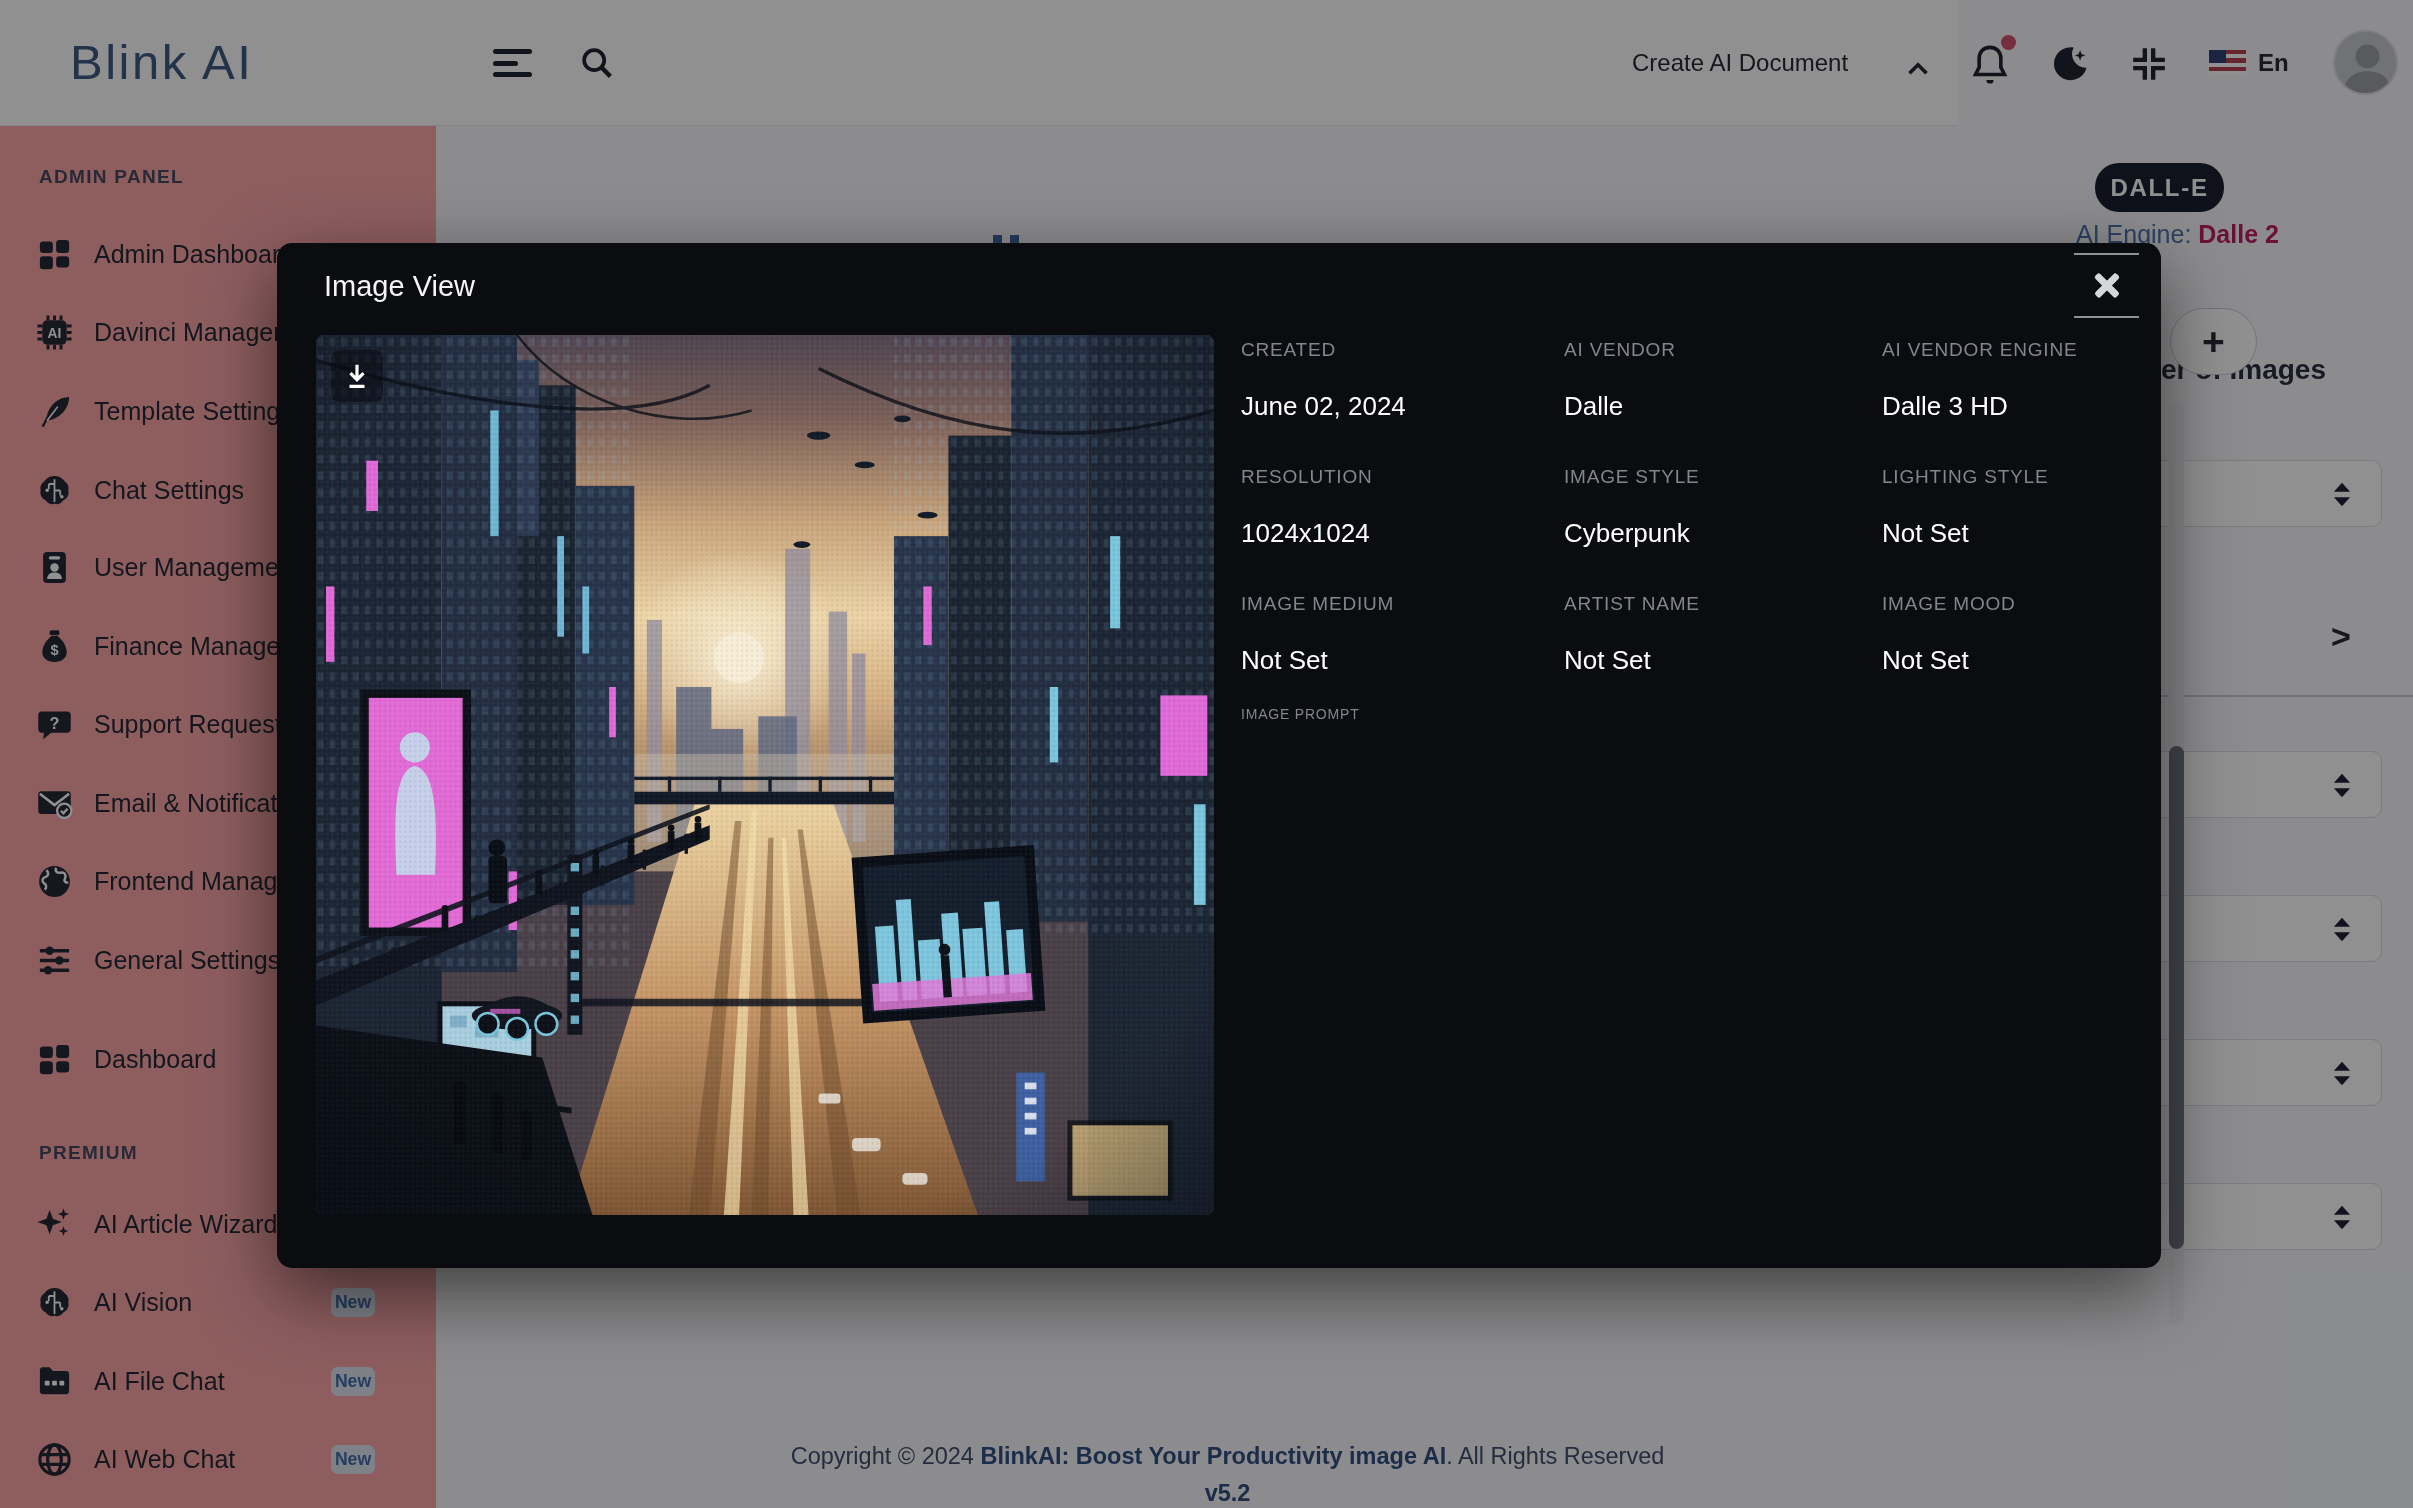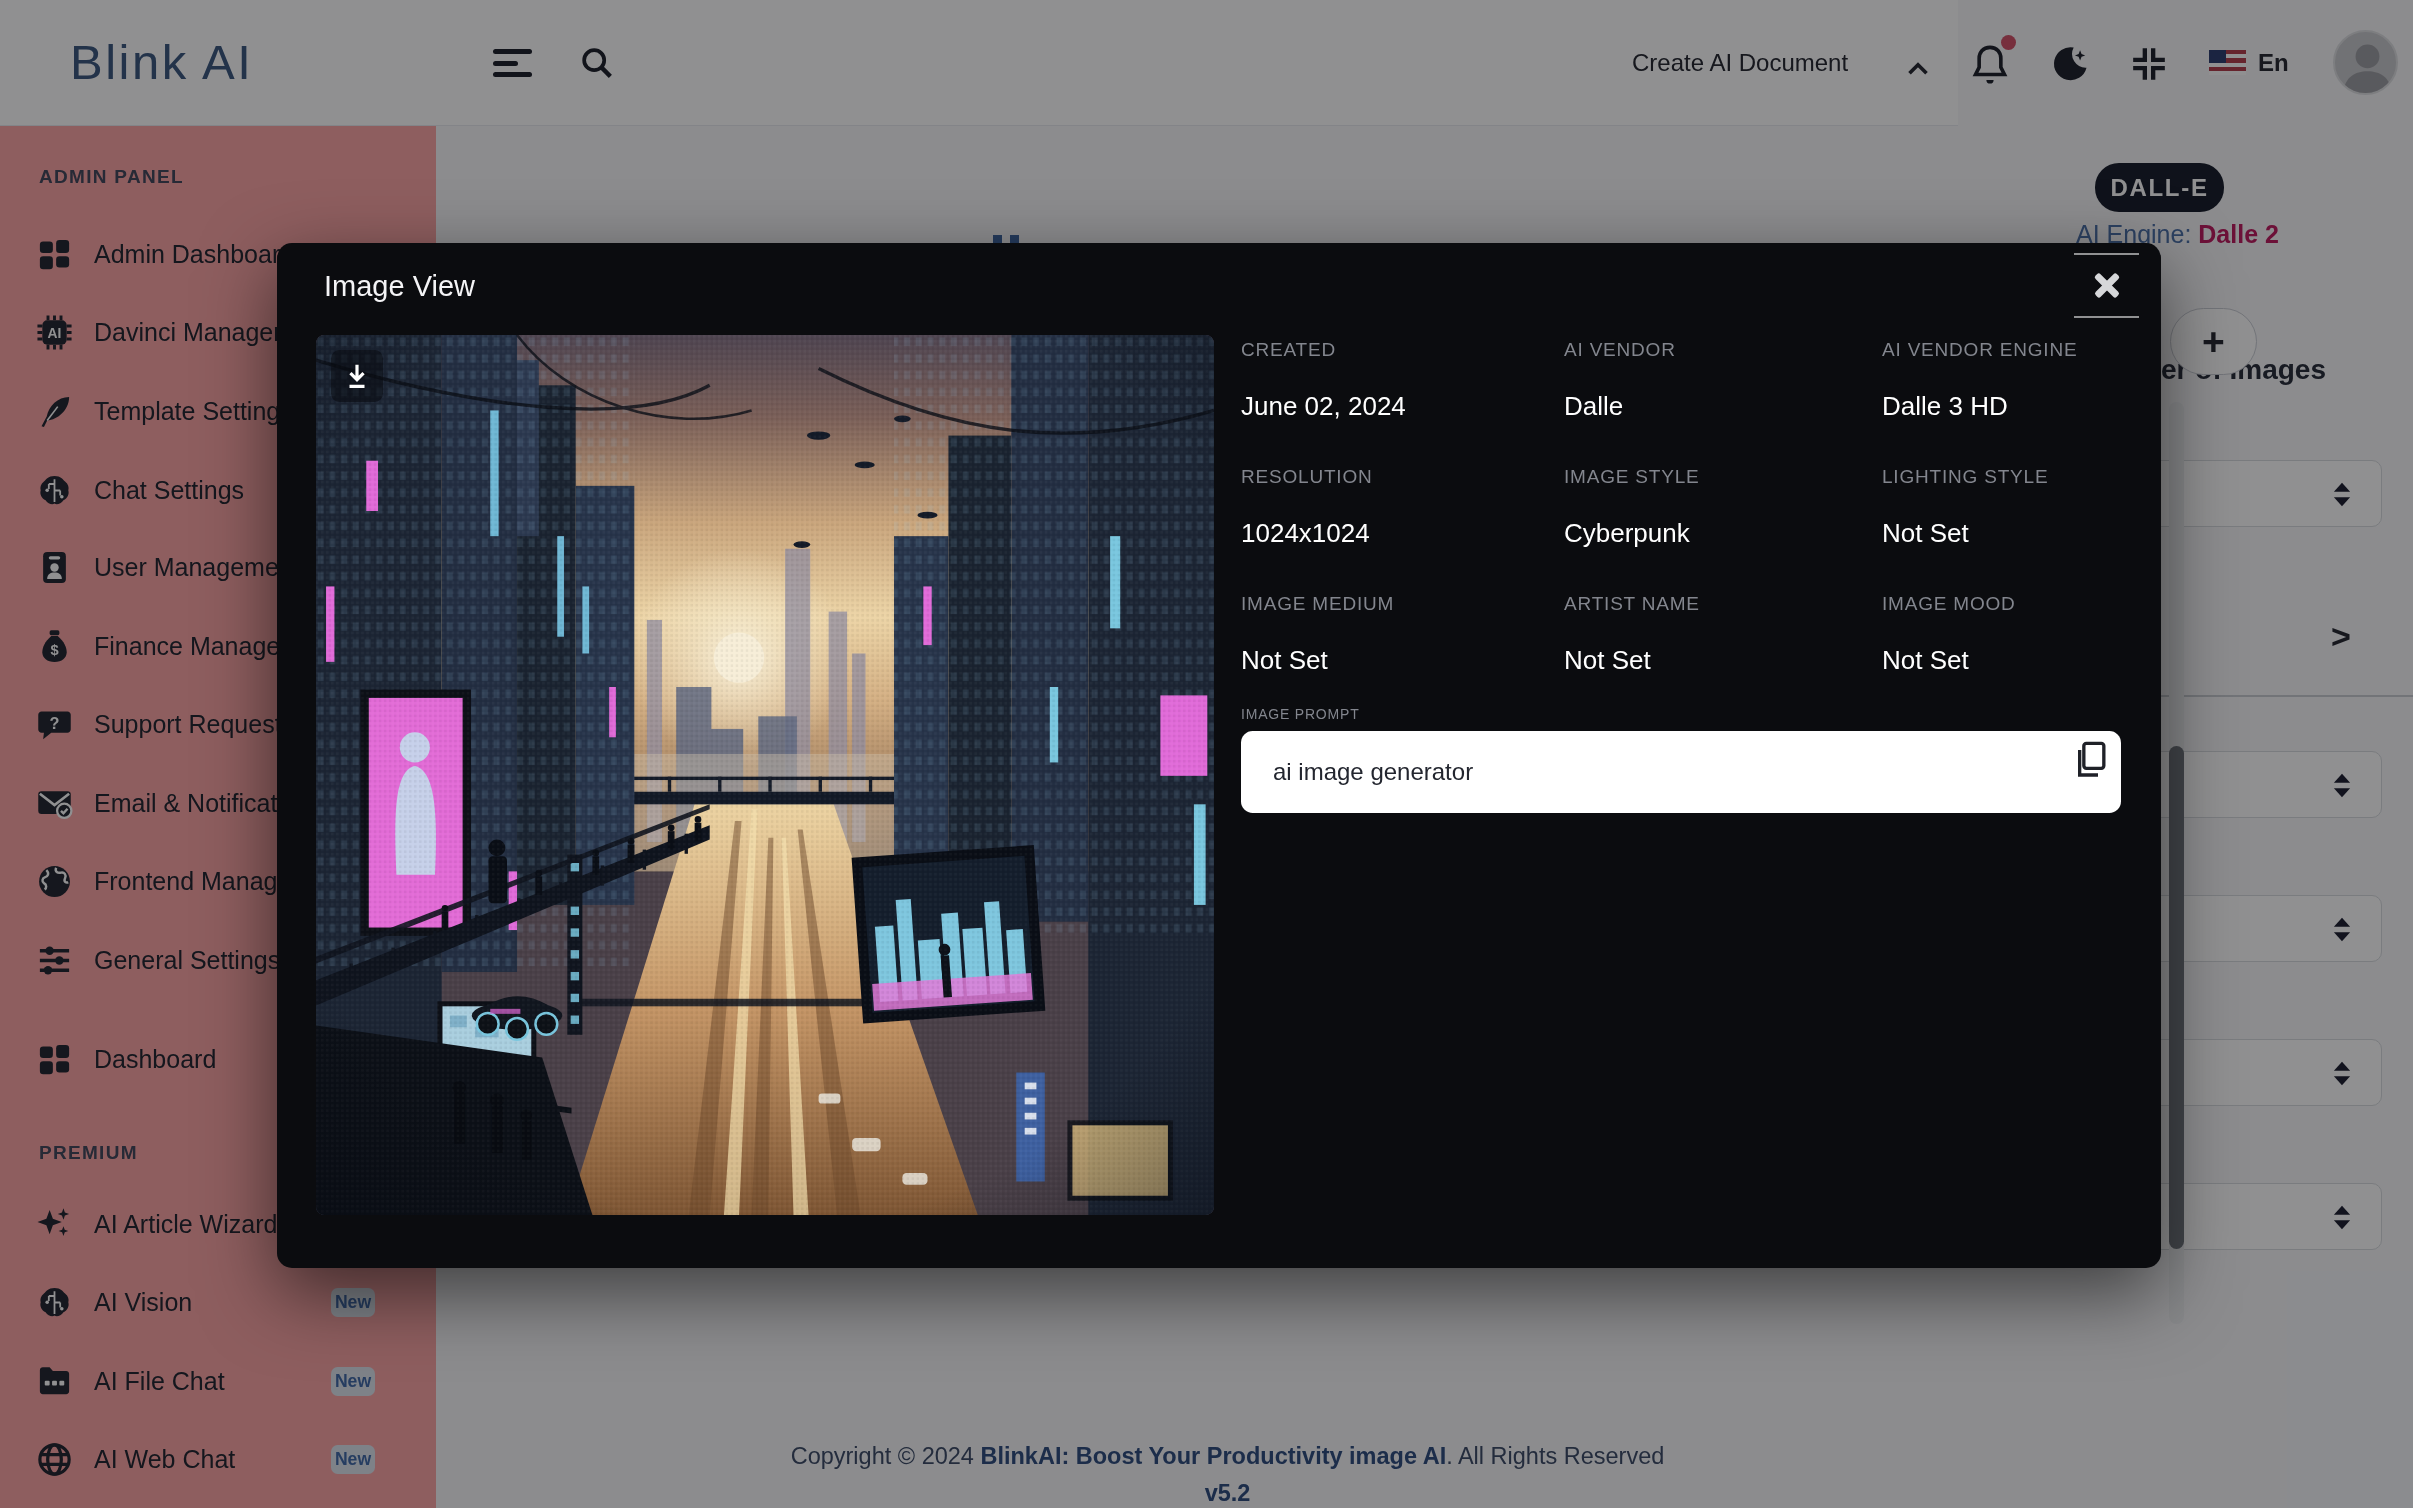--- a/index.html
+++ b/index.html
@@ -624,24 +624,15 @@
           <div class="lab">ARTIST NAME</div>
           <div class="val">Not Set</div>
         </div>
       <div>
           <div class="lab">IMAGE MOOD</div>
           <div class="val">Not Set</div>
         </div>
     </div>
 
     <div class="p-lab">IMAGE PROMPT</div>
-    <div class="p-box">
-      <div class="ptext">ai image generator</div>
-      <div class="copy-btn">
-        <svg width="35" height="40" viewBox="0 0 42 48">
-          <rect x="13" y="4" width="24" height="30" rx="3" fill="none" stroke="#1f2128" stroke-width="4"></rect>
-          <path d="M8 12 V42 H30" fill="none" stroke="#1f2128" stroke-width="4"></path>
-        </svg>
-      </div>
-    </div>
   </div>
 </div>
 
 
 </body></html>

